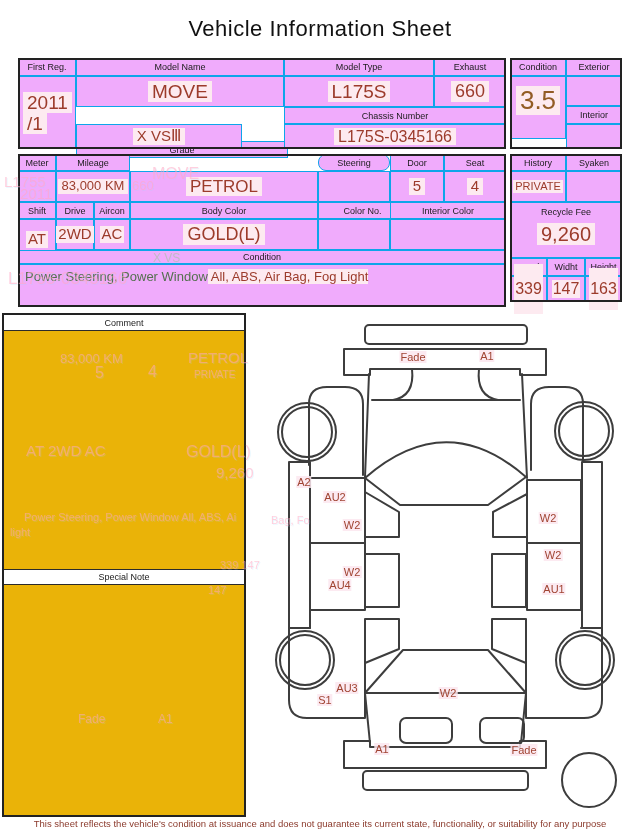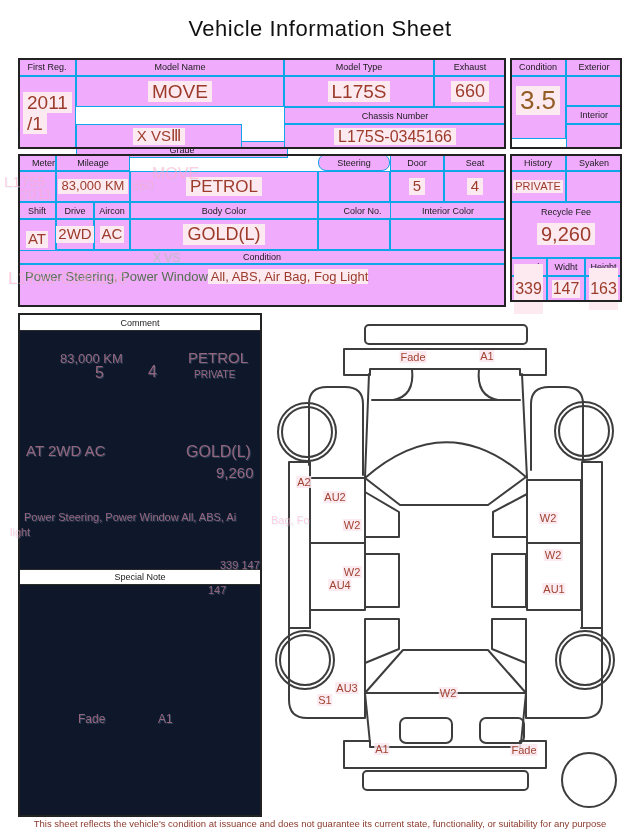--- a/index.html
+++ b/index.html
@@ -23,22 +23,22 @@
     position:absolute;box-sizing:border-box;border:2px solid #222;z-index:3;
     pointer-events:none;background:transparent;
   }
   .firstreg{flex-direction:column;align-items:flex-start;justify-content:center;padding-left:4px;}
   .firstreg span{display:block;font-size:19px;line-height:21px;}
   .cond-val{font-size:26px;color:#925c24;}
   .equip{justify-content:flex-start;align-items:flex-start;padding:4px 6px;font-size:13px;}
   .equip .g{color:#54704f;}
   .equip .r{color:#9c3b2b;background:#fdeaf0;}
   .commentbox{
-    position:absolute;left:18px;top:313px;width:244px;height:504px;
-    box-sizing:border-box;border:2px solid #222;background:#0f172a;z-index:1;
+    position:absolute;left:2px;top:313px;width:244px;height:504px;
+    box-sizing:border-box;border:2px solid #222;background:#eab308;z-index:1;
   }
   .box-hdr{
     position:absolute;left:0;right:0;height:16px;display:flex;align-items:center;
     justify-content:center;font-size:9px;color:#1b1b1b;background:#fff;
     border-bottom:1px solid #2b2b2b;box-sizing:border-box;
   }
   .note-area{position:absolute;left:6px;top:273px;right:4px;z-index:2;}
   .note-line{font-size:13px;line-height:15.5px;color:#9c3b2b;}
   .hl-soft{background:#fdeef3;}
   .footer{
@@ -114,21 +114,21 @@
 <div class="cell val" style="left:566px;top:76px;width:56px;height:30px;">
     <span></span>
   </div>
 <div class="cell hdr" style="left:566px;top:106px;width:56px;height:18px;">
     <span>Interior</span>
   </div>
 <div class="cell val" style="left:566px;top:124px;width:56px;height:25px;">
     <span></span>
   </div>
 
-<div class="cell hdr" style="left:18px;top:154px;width:38px;height:17px;justify-content:flex-end;">
+<div class="cell hdr" style="left:18px;top:154px;width:38px;height:17px;">
     <span>Meter</span>
   </div>
 <div class="cell hdr" style="left:56px;top:154px;width:74px;height:17px;">
     <span>Mileage</span>
   </div>
 <div class="cell hdr" style="left:130px;top:154px;width:188px;height:17px;margin-top:44px;">
     <span>Fuel</span>
   </div>
 <div class="cell hdr" style="left:318px;top:154px;width:72px;height:17px;border-radius:8px;">
     <span>Steering</span>

